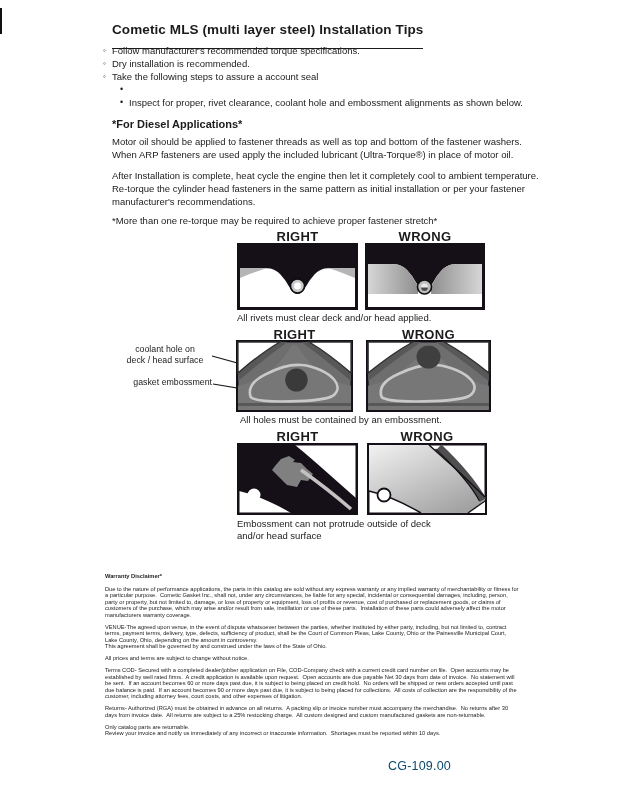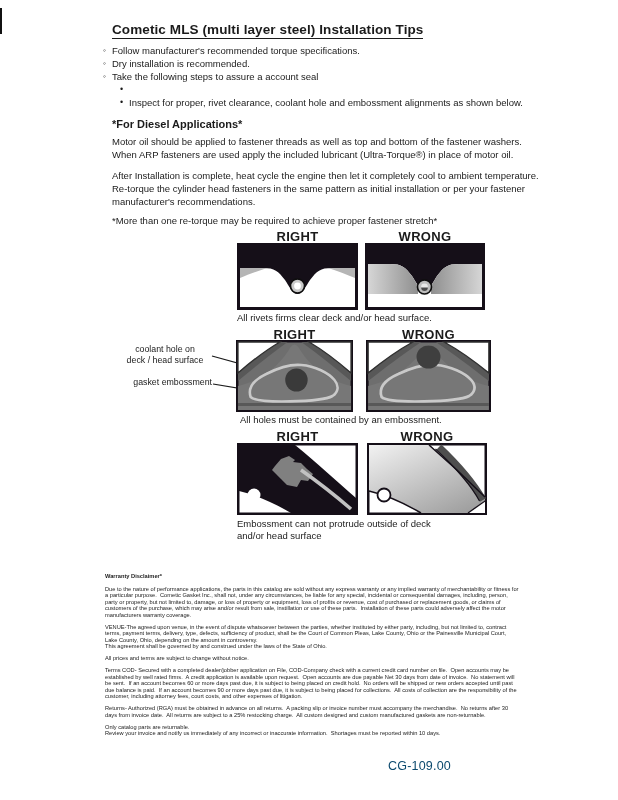--- a/index.html
+++ b/index.html
@@ -6,21 +6,21 @@
   body{
     width:618px;height:800px;background:#ffffff;position:relative;
     font-family:"Liberation Sans","DejaVu Sans",sans-serif;color:#1b1b1b;
     overflow:hidden;
   }
   .abs{position:absolute;}
   
   .scan-mark{left:0;top:8px;width:2px;height:26px;background:#111;}
   
   .doc-title{left:112px;top:22px;font-size:13.5px;font-weight:bold;letter-spacing:.1px;}
-  .doc-title span{display:inline-block;border-bottom:1.6px solid #1b1b1b;padding-bottom:1px;}
+  .doc-title span{display:inline-block;border-bottom:1.6px solid #1b1b1b;padding-bottom:11px;}
   
   .tips{left:103px;top:44px;width:470px;font-size:9.5px;line-height:13px;}
   .tip-row{display:flex;}
   .tip-marker{width:9px;font-size:8.5px;flex:0 0 auto;}
   .sub{padding-left:17px;}
   .sub .tip-marker{font-size:9px;}
   
   .diesel-head{left:112px;top:118px;font-size:11px;font-weight:bold;}
   .body-par{left:112px;font-size:9.5px;line-height:12.8px;width:434px;white-space:pre-wrap;}
   .p1{top:136px;}
@@ -98,21 +98,21 @@
   </defs>
   <rect x="1.5" y="1.5" width="117" height="64" fill="#ffffff" stroke="#150f18" stroke-width="3"></rect>
   <path d="M3,3 H117 V21 H94 C82,21 79,24 72,33 C68,39 65,47 59.5,47 C54.5,47 51,39 47,33 C40,24 37,21 25,21 H3 Z" fill="#150f18"></path>
   <path d="M3,21 H25 C37,21 40,24 47,33 C49,36 51,40 53,43 L53,51 H3 Z" fill="url(#gwL)"></path>
   <path d="M117,21 H94 C82,21 79,24 72,33 C70,36 68,40 66,43 L66,51 H117 Z" fill="url(#gwR)"></path>
   <circle cx="59.5" cy="44" r="7" fill="#bdbdbd" stroke="#0e0e0e" stroke-width="1.6"></circle>
   <circle cx="59.5" cy="44" r="3.4" fill="#e8e8e8"></circle>
   <path d="M56.1,44.5 A3.4,3.4 0 0 0 62.9,44.5 Z" fill="#4a4a4a"></path>
 </svg>
 
-<div class="abs fig-caption" style="left:237px;top:312px;">All rivets firms clear deck and/or head surface.</div>
+<div class="abs fig-caption" style="left:237px;top:312px;">All rivets must clear deck and/or head applied.</div>
 
 <div class="abs fig-label" style="left:236px;top:327px;width:117px;">RIGHT</div>
 <div class="abs fig-label" style="left:366px;top:327px;width:125px;">WRONG</div>
 
 <div class="abs annot" style="left:118px;top:344px;width:94px;text-align:center;">coolant hole on
 deck / head surface</div>
 <div class="abs annot" style="left:118px;top:377px;width:94px;">gasket embossment</div>
 
 <svg class="abs" style="left:210px;top:348px;" width="90" height="50" viewBox="0 0 90 50">
   <line x1="2" y1="8" x2="86" y2="31" stroke="#1a1a1a" stroke-width="1.2"></line>

